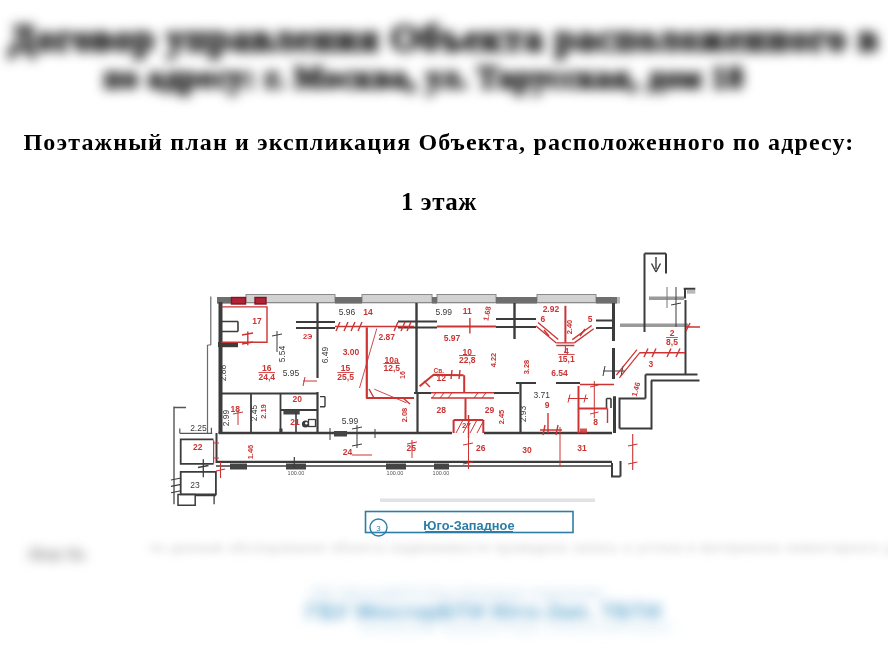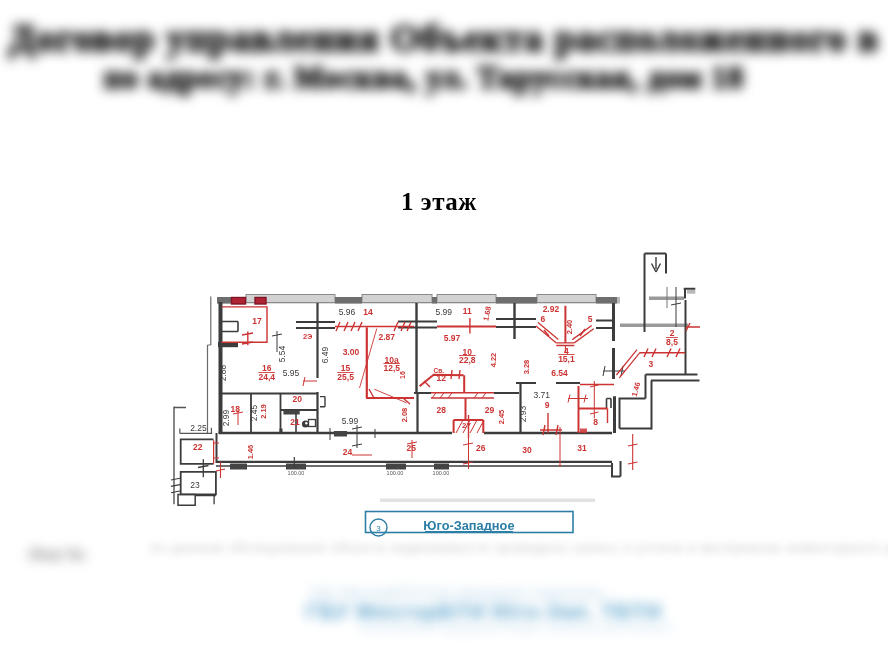--- a/index.html
+++ b/index.html
@@ -7,20 +7,21 @@
 .blur1{position:absolute;text-align:center;font-weight:bold;color:#222;-webkit-text-stroke:2.2px #222;filter:blur(6px);white-space:nowrap;}
 .title{position:absolute;width:878px;left:0;text-align:center;font-weight:bold;color:#000;white-space:nowrap;}
 #plansvg{position:absolute;left:0;top:0;filter:blur(0.4px);}
 .blurbot{position:absolute;filter:blur(6px);font-family:"Liberation Sans",sans-serif;white-space:nowrap;}
 </style>
 </head>
 <body>
 <div id="page">
   <div class="blur1" style="left:4px;top:16px;width:880px;font-size:38px;letter-spacing:1px;">Договор управления Объекта расположенного в</div>
   <div class="blur1" style="left:100px;top:60px;width:648px;font-size:31px;letter-spacing:1px;">по адресу: г. Москва, ул. Тарусская, дом 18</div>
+  <div class="title" style="top:129px;font-size:24px;letter-spacing:1.15px;">Поэтажный план и экспликация Объекта, расположенного по адресу:</div>
   <div class="title" style="top:187.5px;font-size:25px;letter-spacing:0.55px;">1 этаж</div>
 
   <svg id="plansvg" width="888" height="666" viewBox="0 0 888 666">
 
     <g>
       <rect x="217" y="297" width="403" height="6.5" fill="#b9b9b9"></rect>
       <rect x="246" y="294.5" width="89" height="8" fill="#d2d2d2" stroke="#8a8a8a" stroke-width="1"></rect>
       <rect x="362" y="294.5" width="70" height="8" fill="#d2d2d2" stroke="#8a8a8a" stroke-width="1"></rect>
       <rect x="437" y="294.5" width="59" height="8" fill="#d2d2d2" stroke="#8a8a8a" stroke-width="1"></rect>
       <rect x="537" y="294.5" width="59" height="8" fill="#d2d2d2" stroke="#8a8a8a" stroke-width="1"></rect>

